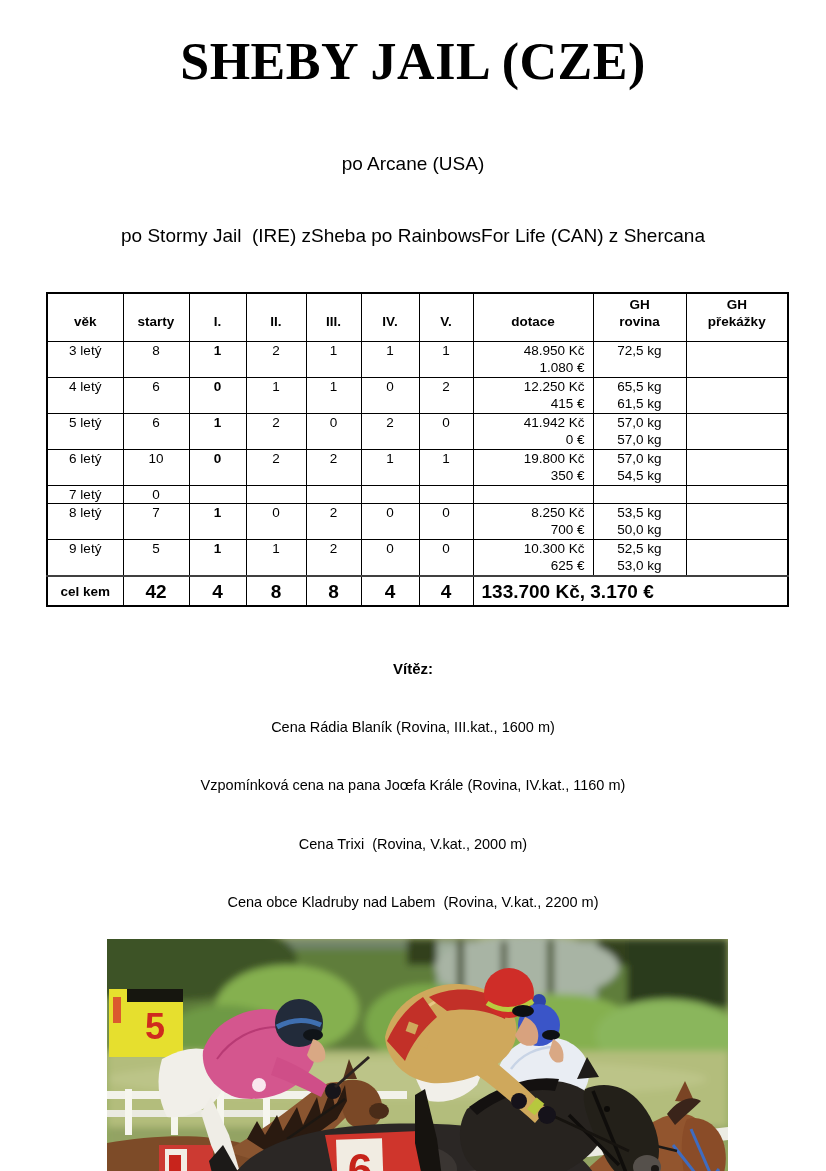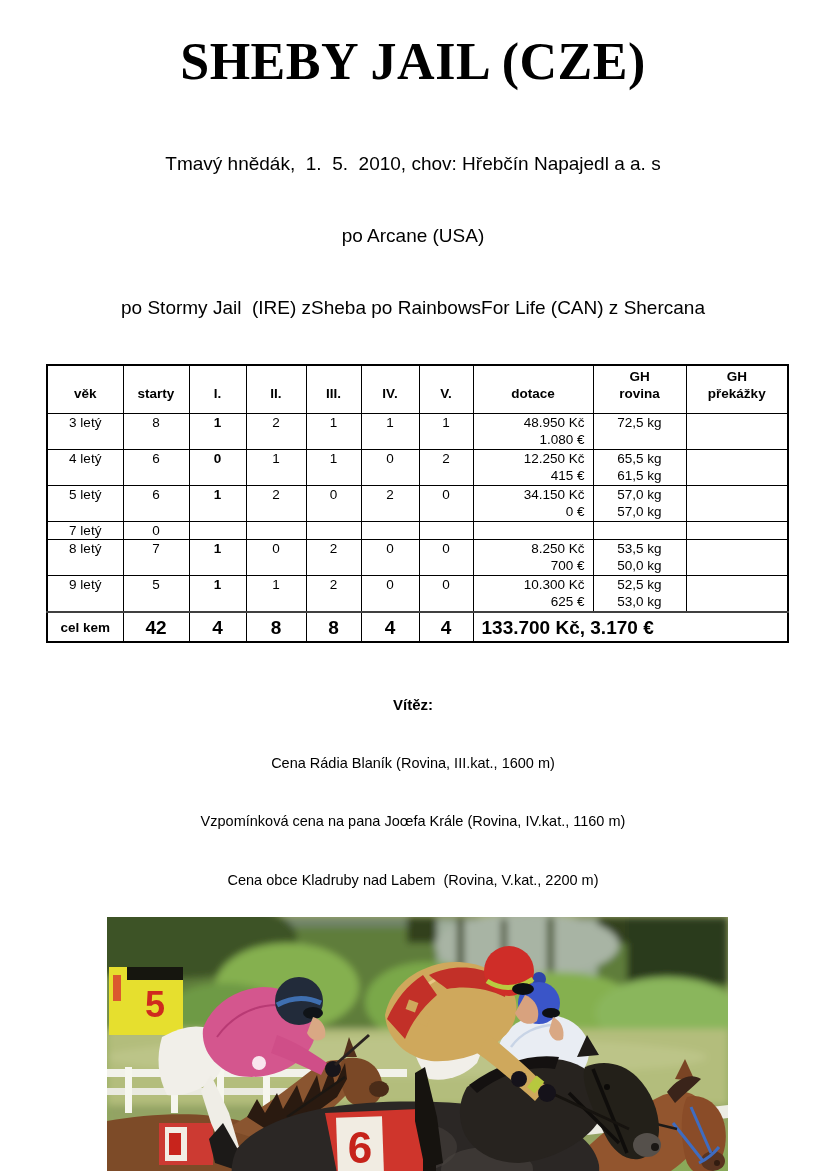--- a/index.html
+++ b/index.html
@@ -53,21 +53,20 @@
   }
   .photo svg { display:block; }
   .photo text { font-family:"Liberation Sans", sans-serif; font-weight:bold; }
 </style>
 </head>
 <body>
 
 <div class="title">SHEBY JAIL (CZE)</div>
 
 <div class="subtitle">
-  <div>Tmavý hnědák,  1.  5.  2010, chov: Hřebčín Napajedl a a. s</div>
   <div>po Arcane (USA)</div>
   <div>po Stormy Jail  (IRE) zSheba po RainbowsFor Life (CAN) z Shercana</div>
 </div>
 
 <table class="stats">
   <colgroup>
     <col style="width:76px">
       <col style="width:66px">
       <col style="width:57px">
     <col style="width:60px">
@@ -139,30 +138,48 @@
 
   <tr class="double">
     <td class="c">5 letý</td>
     <td class="c">6</td>
     <td class="c bold">1</td>
     <td class="c">2</td>
     <td class="c">0</td>
     <td class="c">2</td>
     <td class="c">0</td>
     <td class="r">
-      <span class="ln">34.150 Kč</span>
+      <span class="ln">41.942 Kč</span>
       <span class="ln">0 €</span>
     </td>
     <td class="c">
       <span class="ln">57,0 kg</span>
       <span class="ln">57,0 kg</span>
     </td>
     <td></td>
   </tr>
 
+  <tr class="double">
+    <td class="c">6 letý</td>
+    <td class="c">10</td>
+    <td class="c bold">0</td>
+    <td class="c">2</td>
+    <td class="c">2</td>
+    <td class="c">1</td>
+    <td class="c">1</td>
+    <td class="r">
+      <span class="ln">19.800 Kč</span>
+      <span class="ln">350 €</span>
+    </td>
+    <td class="c">
+      <span class="ln">57,0 kg</span>
+      <span class="ln">54,5 kg</span>
+    </td>
+    <td></td>
+  </tr>
 
   <tr class="single">
     <td class="c">7 letý</td>
     <td class="c">0</td>
     <td class="c bold"></td>
     <td class="c"></td>
     <td class="c"></td>
     <td class="c"></td>
     <td class="c"></td>
     <td class="r"></td>
@@ -218,20 +235,21 @@
     <td class="num">4</td>
     <td class="sum" colspan="3">133.700 Kč, 3.170 €</td>
   </tr>
 </tbody>
   </table>
 
 <div class="winner">
   <div class="head">Vítěz:</div>
   <div>Cena Rádia Blaník (Rovina, III.kat., 1600 m)</div>
   <div>Vzpomínková cena na pana Joœfa Krále (Rovina, IV.kat., 1160 m)</div>
+  <div>Cena Trixi  (Rovina, V.kat., 2000 m)</div>
   <div>Cena obce Kladruby nad Labem  (Rovina, V.kat., 2200 m)</div>
 </div>
 
 <div class="photo">
 <svg width="621" height="451" viewBox="0 0 621 451" xmlns="http://www.w3.org/2000/svg">
   <defs>
     <linearGradient id="trackGrad" x1="0" y1="0" x2="0" y2="1">
       <stop offset="0" stop-color="#a3ae6c"></stop>
       <stop offset="0.5" stop-color="#8caa5a"></stop>
       <stop offset="1" stop-color="#7aa24e"></stop>

